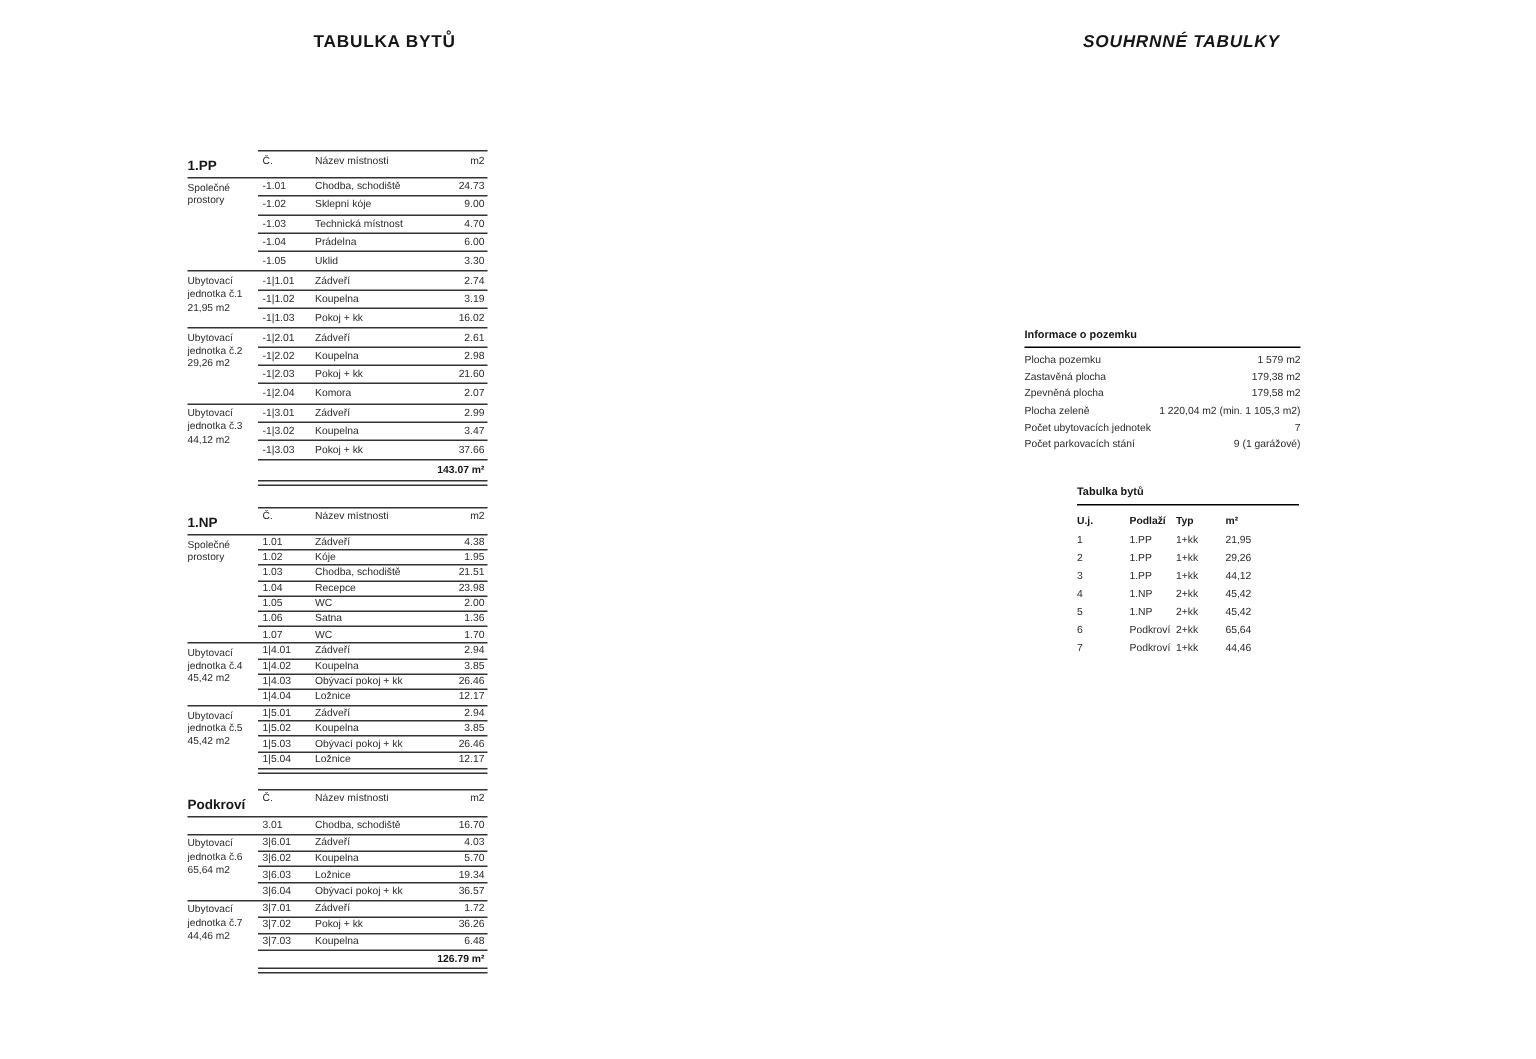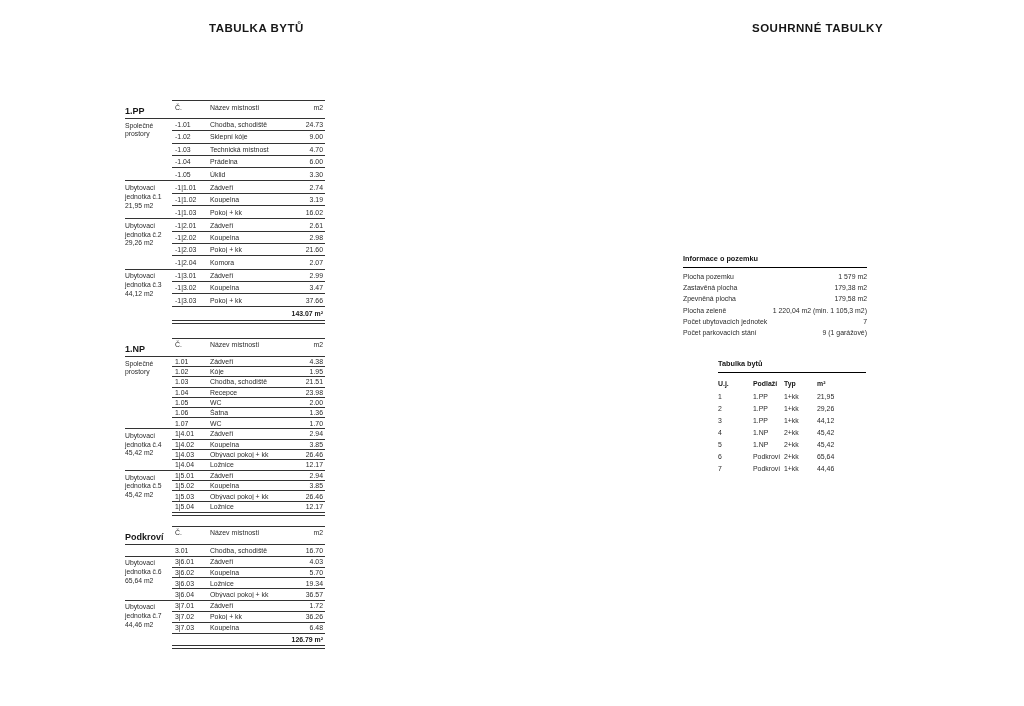--- a/index.html
+++ b/index.html
@@ -1,21 +1,21 @@
 <!DOCTYPE html>
 <html><head>
 <meta charset="utf-8">
 <style>
   * { margin:0; padding:0; box-sizing:border-box; }
   html,body { width:1024px; height:706px; background:#fff; }
   body { font-family:"Liberation Sans", sans-serif; color:#2b2b2b; position:relative; overflow:hidden; }
 
   .page-title { position:absolute; top:22px; font-size:11.5px; font-weight:bold; letter-spacing:.5px; color:#161616; }
   #title-left  { left:209px; }
-  #title-right { left:752px; }
+  #title-right { left:722px;font-style:italic; }
 
   
   .ltable { position:absolute; left:125px; width:200px; }
   .t0 { top:100px; }
   .t1 { top:338px; }
   .t2 { top:526px; }
   .lsec { display:flex; }
   .lsec.sep  { border-top:1px solid #333; }
   .lsec.head { border-bottom:1px solid #333; }
   .lgut { width:47px; flex:none; padding-right:3px; }
@@ -35,21 +35,21 @@
   .ltail  { margin-left:47px; }
   .ltail .lrow { border-bottom:none; }
   .rule { border-top:1px solid #333; }
   .rule.gap { margin-top:2px; }
   .total .c-m2 { width:100%; font-weight:bold; color:#161616; }
 
   
   .rtable { position:absolute; }
   #land-info { left:683px; top:218px; width:184px; }
   #flats     { left:718px; top:323px; width:148px; }
-  .rt-title { font-size:7.3px; font-weight:bold; color:#161616; padding-bottom:4px;margin-top:36px; }
+  .rt-title { font-size:7.3px; font-weight:bold; color:#161616; padding-bottom:4px; }
   .rt-rule  { border-top:1.6px solid #000; }
   .info-rows { padding-top:3px; }
   .irow { display:flex; justify-content:space-between; align-items:center; height:11.2px; }
   .irow span { font-size:6.9px; white-space:nowrap; }
   .ival { text-align:right; }
   .frow { display:flex; align-items:center; height:12px; }
   .frow span { font-size:6.9px; white-space:nowrap; }
   .flats-head { margin-top:3px; }
   .flats-head .frow { height:14px; }
   .flats-head span { font-weight:bold; color:#161616; }

